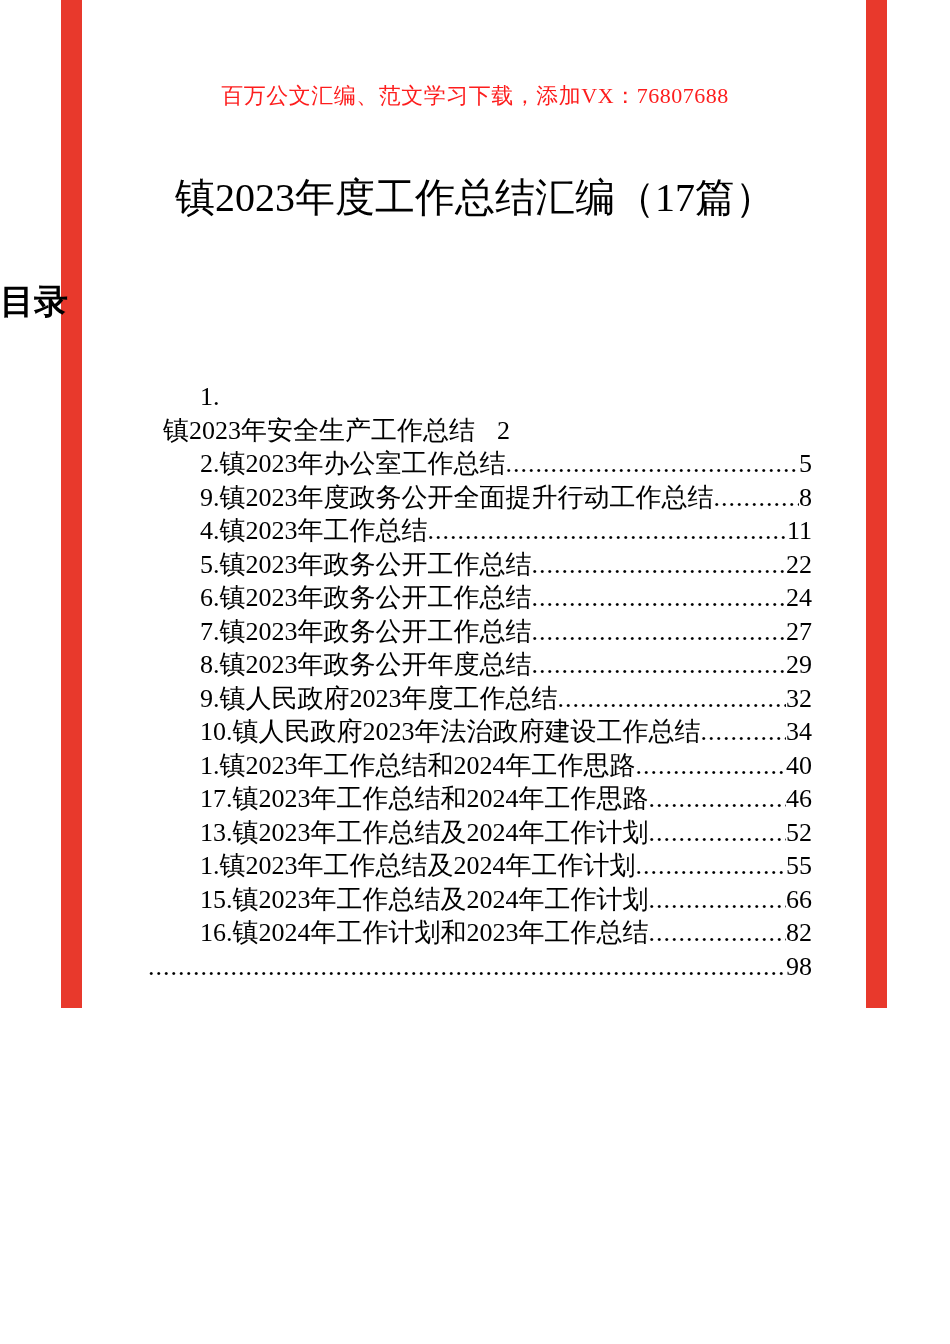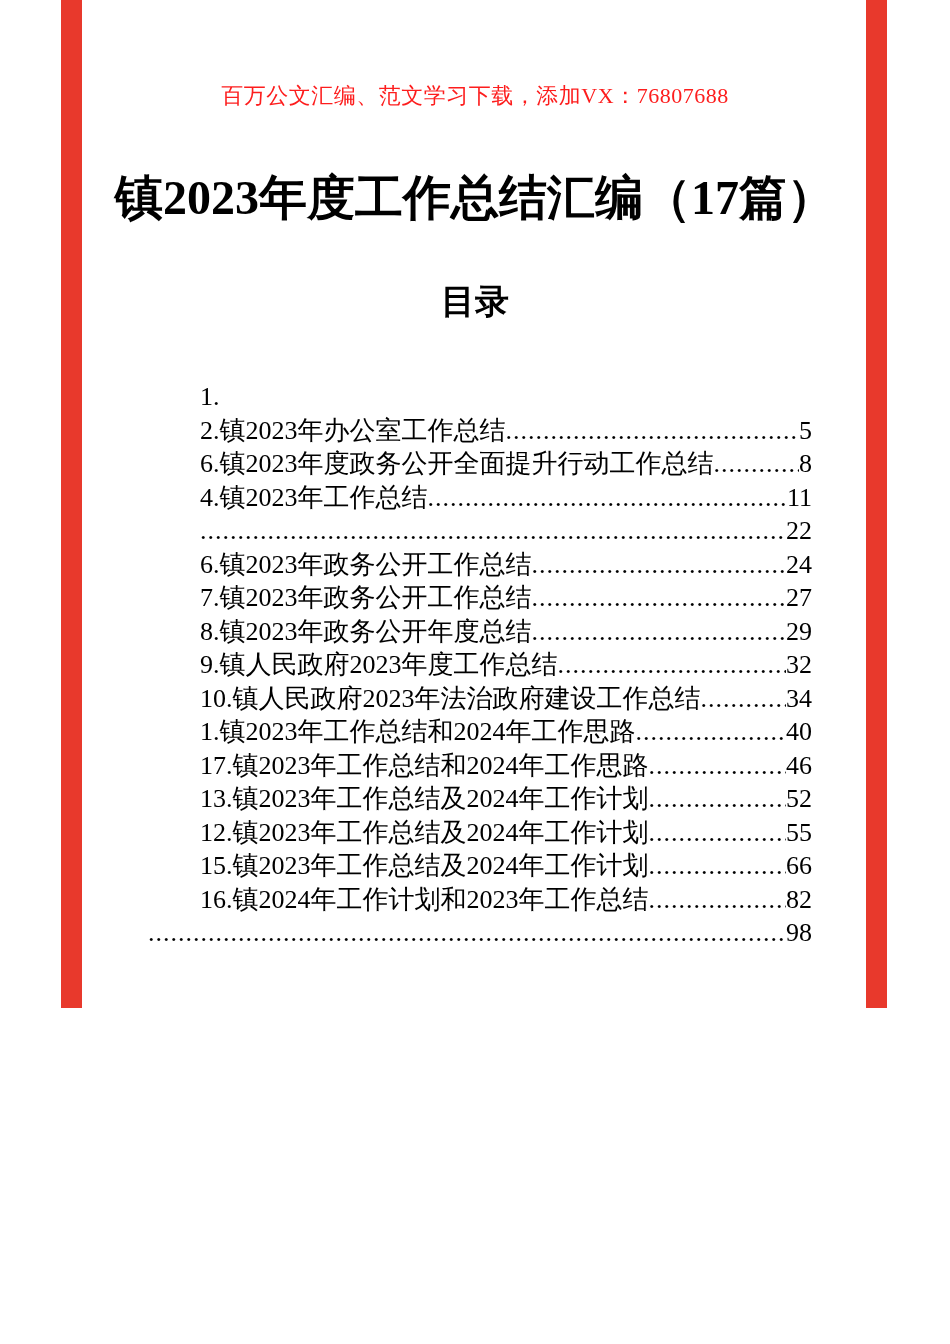--- a/index.html
+++ b/index.html
@@ -37,32 +37,31 @@
     color: #fd1d1d;
     letter-spacing: 0.5px;
     white-space: nowrap;
   }
   .doc-title {
     position: absolute;
     top: 172px;
     left: 0;
     width: 100%;
     text-align: center;
-    font-size: 48px;
+    font-size: 40px;
     line-height: 52px;
-    font-weight: bold;
+    font-weight: normal;
     letter-spacing: 0px;
     white-space: nowrap;
   }
   .toc-heading {
     position: absolute;
     top: 280px;
     left: 0;
     width: 100%;
-    text-align: center;
     font-size: 34px;
     line-height: 44px;
     font-weight: bold;
   }
   .toc {
     position: absolute;
     top: 380px;
     left: 148px;
     width: 664px;
     font-size: 26px;
@@ -97,36 +96,41 @@
   <div class="promo">百万公文汇编、范文学习下载，添加VX：76807688</div>
 
   <div class="doc-title">镇2023年度工作总结汇编（17篇）</div>
 
   <div class="toc-heading">目录</div>
 
   <div class="toc">
       <div class="toc-row indent">
         <span class="toc-text">1.</span>
       </div>
+      <div class="toc-row item1-title">
+        <span class="toc-text">镇2023年安全生产工作总结</span>
+        <span class="toc-page after-gap">2</span>
+      </div>
       <div class="toc-row indent">
         <span class="toc-text">2.镇2023年办公室工作总结</span>
         <span class="toc-leader">................................................................................................................................................................</span>
         <span class="toc-page">5</span>
       </div>
       <div class="toc-row indent">
-        <span class="toc-text">6.镇2023年度政务公开全面提升行动工作总结</span>
+        <span class="toc-text">9.镇2023年度政务公开全面提升行动工作总结</span>
         <span class="toc-leader">................................................................................................................................................................</span>
         <span class="toc-page">8</span>
       </div>
       <div class="toc-row indent">
         <span class="toc-text">4.镇2023年工作总结</span>
         <span class="toc-leader">................................................................................................................................................................</span>
         <span class="toc-page">11</span>
       </div>
       <div class="toc-row indent">
+        <span class="toc-text">5.镇2023年政务公开工作总结</span>
         <span class="toc-leader">................................................................................................................................................................</span>
         <span class="toc-page">22</span>
       </div>
       <div class="toc-row indent">
         <span class="toc-text">6.镇2023年政务公开工作总结</span>
         <span class="toc-leader">................................................................................................................................................................</span>
         <span class="toc-page">24</span>
       </div>
       <div class="toc-row indent">
         <span class="toc-text">7.镇2023年政务公开工作总结</span>
@@ -157,21 +161,21 @@
         <span class="toc-text">17.镇2023年工作总结和2024年工作思路</span>
         <span class="toc-leader">................................................................................................................................................................</span>
         <span class="toc-page">46</span>
       </div>
       <div class="toc-row indent">
         <span class="toc-text">13.镇2023年工作总结及2024年工作计划</span>
         <span class="toc-leader">................................................................................................................................................................</span>
         <span class="toc-page">52</span>
       </div>
       <div class="toc-row indent">
-        <span class="toc-text">12.镇2023年工作总结及2024年工作计划</span>
+        <span class="toc-text">1.镇2023年工作总结及2024年工作计划</span>
         <span class="toc-leader">................................................................................................................................................................</span>
         <span class="toc-page">55</span>
       </div>
       <div class="toc-row indent">
         <span class="toc-text">15.镇2023年工作总结及2024年工作计划</span>
         <span class="toc-leader">................................................................................................................................................................</span>
         <span class="toc-page">66</span>
       </div>
       <div class="toc-row indent">
         <span class="toc-text">16.镇2024年工作计划和2023年工作总结</span>

